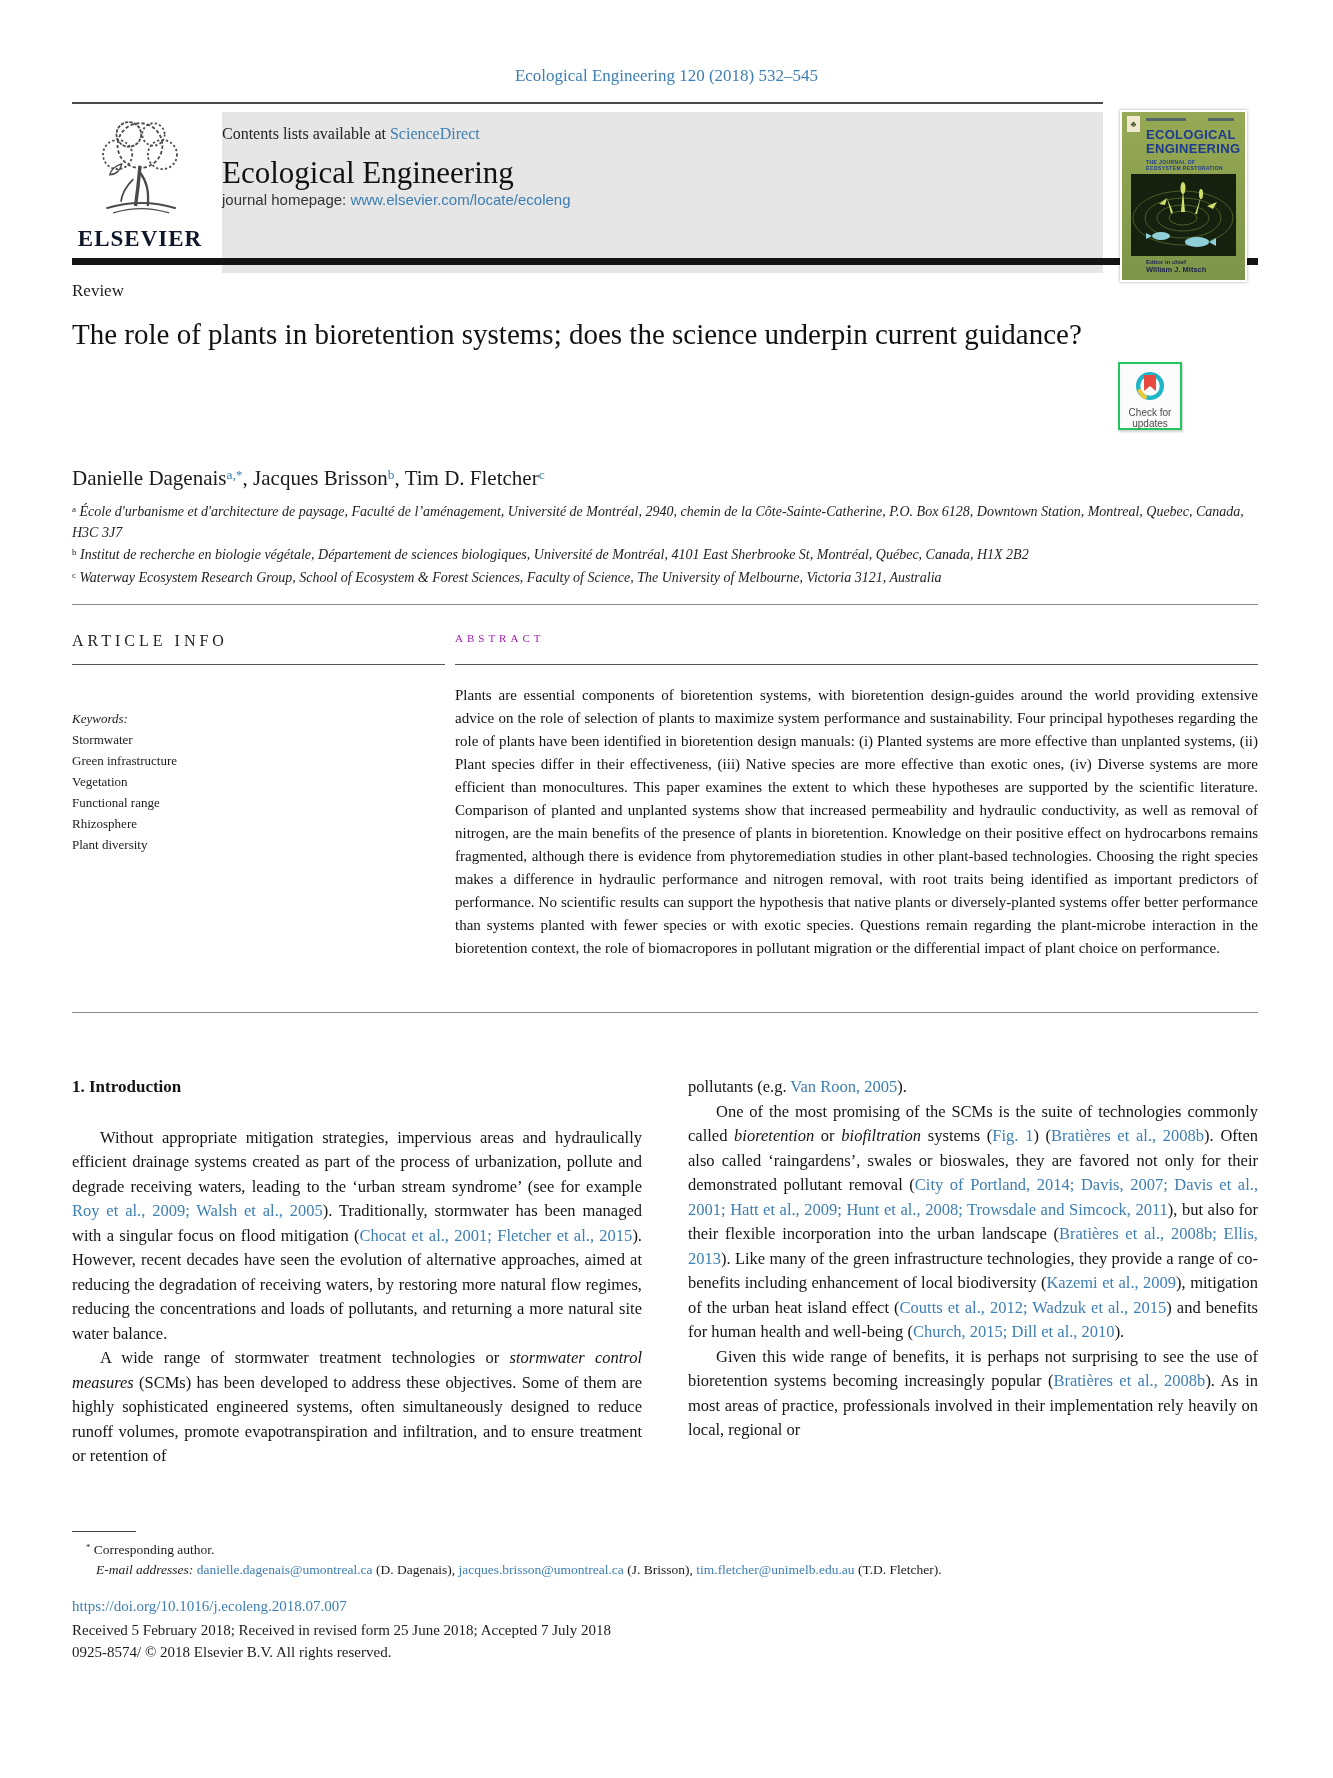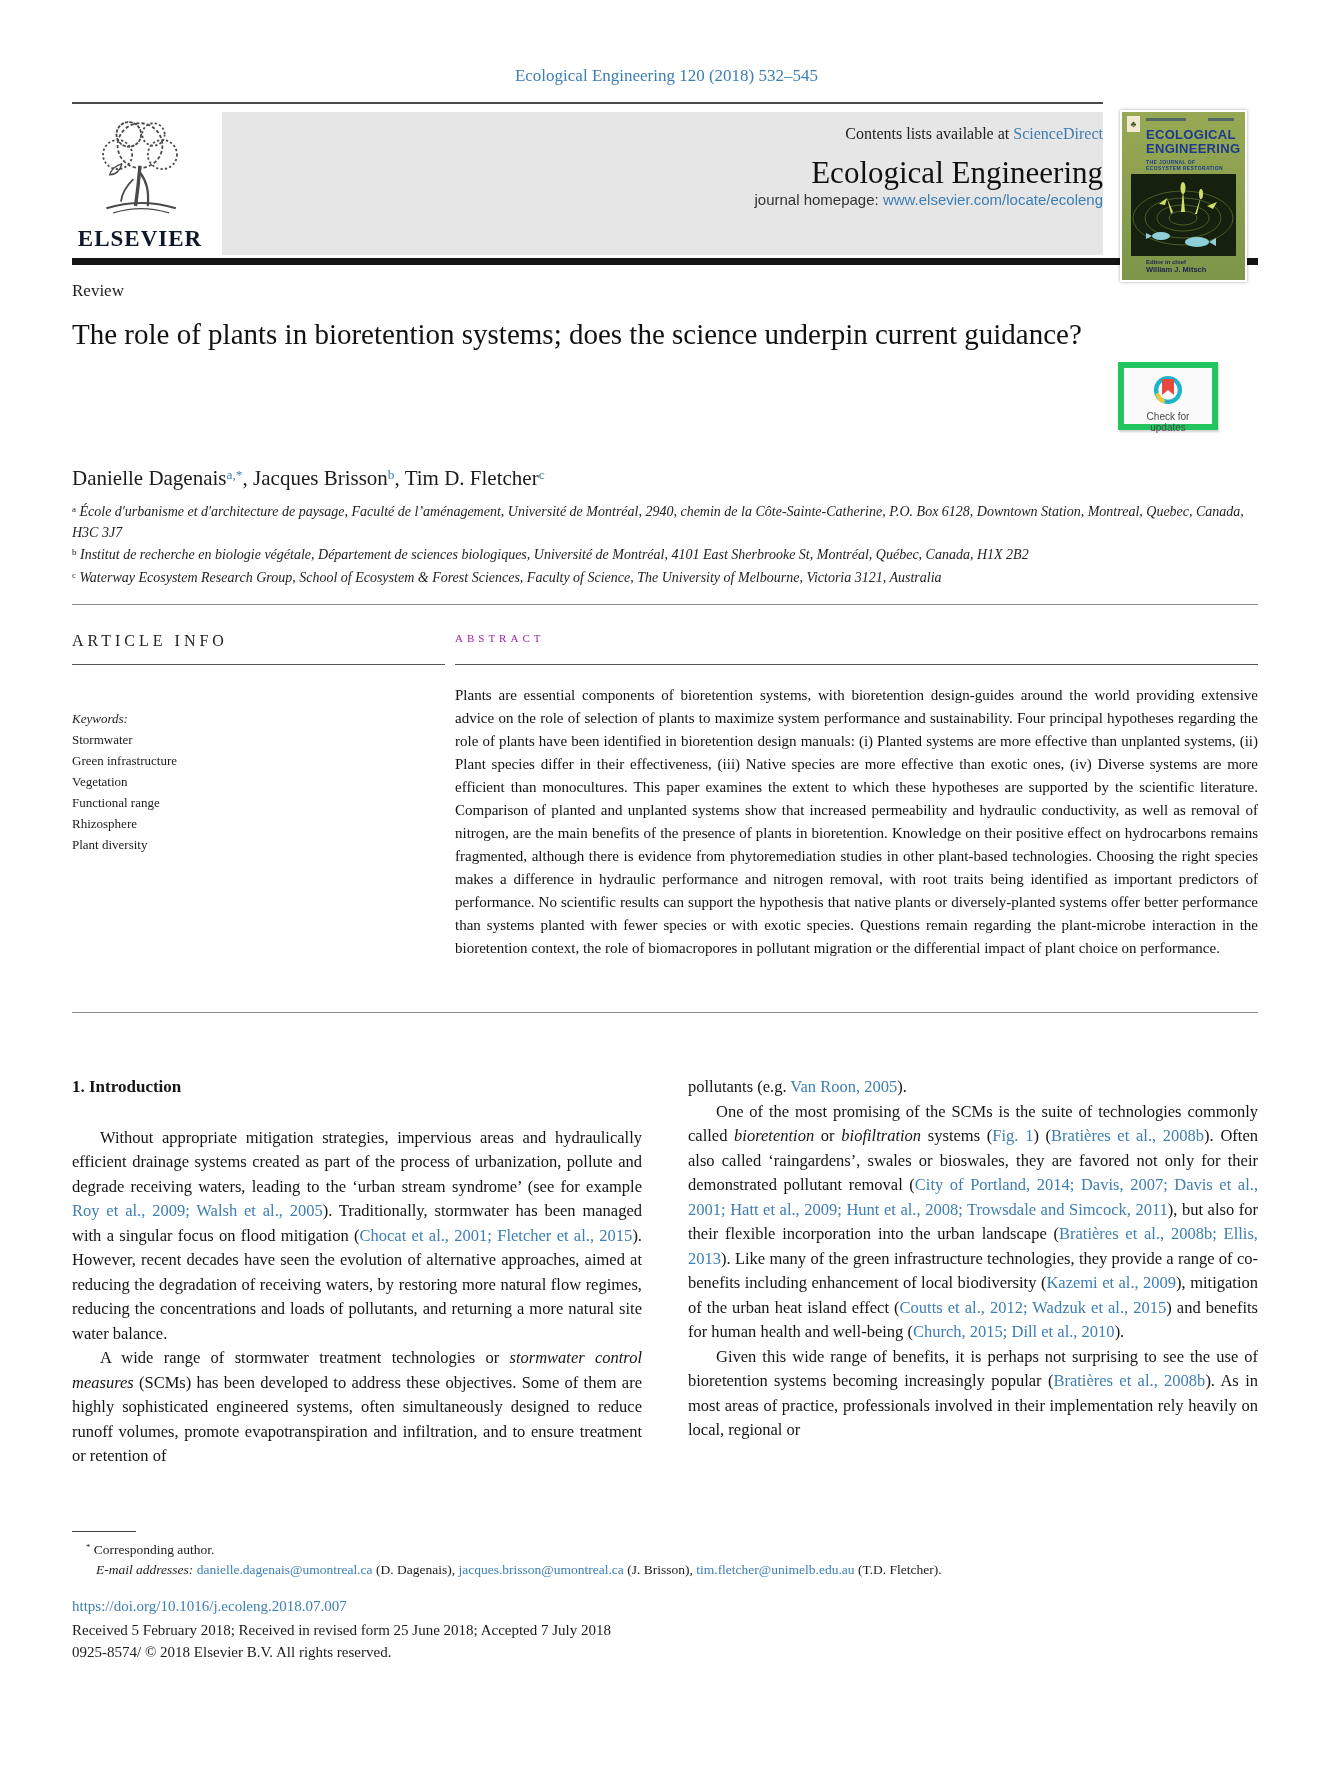--- a/index.html
+++ b/index.html
@@ -9,21 +9,21 @@
 
   .journal-ref { position:absolute; top:66px; left:0; width:100%; text-align:center;
                  font-size:17px; color:#3d7eb3; }
 
   .rule-top { position:absolute; top:102px; left:72px; width:1031px; height:2px; background:#4a4a4a; }
 
   .logo-block { position:absolute; left:74px; top:112px; width:132px; height:142px; text-align:center; }
   .logo-tree { display:block; margin:0 auto; }
   .elsevier-word { font-size:23px; font-weight:bold; color:#0f172a; letter-spacing:1px; margin-top:2px; }
 
-  .banner { position:absolute; left:222px; top:112px; width:881px; height:143px; background:#e6e6e6; text-align:right; }
+  .banner { position:absolute; left:222px; top:112px; width:881px; height:161px; background:#e6e6e6; text-align:left; }
   .banner .contents { margin-top:13px; font-size:16px; color:#222; }
   .banner .jtitle { margin-top:12px; font-size:31px; color:#111; }
   .banner .homepage { font-size:15px; font-family:"Liberation Sans",sans-serif; color:#333; }
   .seg-l { color:#3d7eb3; }
   .seg-i { font-style:italic; }
   .seg-sup { font-size:64%; position:relative; top:-0.45em; }
   .seg-supl { font-size:64%; position:relative; top:-0.45em; color:#3d7eb3; }
 
   .cover { position:absolute; left:1120px; top:110px; width:127px; height:172px; background:#fff;
            box-shadow:0 0 3px rgba(0,0,0,.35); padding:2px; z-index:5; }
@@ -38,22 +38,22 @@
   .cover-art { position:absolute; left:9px; top:62px; }
   .cover-editor { position:absolute; left:24px; bottom:6px; font-family:"Liberation Sans",sans-serif; color:#20264f; }
   .cover-editor .lbl { font-size:6px; font-weight:bold; }
   .cover-editor .name { font-size:7.5px; font-weight:bold; }
 
   .black-bar { position:absolute; top:258px; left:72px; width:1186px; height:7px; background:#141414; }
 
   .review-label { position:absolute; top:281px; left:72px; font-size:17px; }
   .article-title { position:absolute; top:313px; left:72px; width:1010px; font-size:29px; line-height:42px; color:#111; }
 
-  .check-badge { position:absolute; left:1118px; top:362px; width:100px; height:68px; background:#fbfbfb;
-                 border:6px solid #22c55e; box-shadow:1px 2px 2px rgba(0,0,0,.18); text-align:center; cursor:pointer; }
+  .check-badge { position:absolute; left:1118px; top:362px; width:64px; height:68px; background:#fbfbfb;
+                 border:2px solid #22c55e; box-shadow:1px 2px 2px rgba(0,0,0,.18); text-align:center; cursor:pointer; }
   .check-badge svg { margin-top:5px; }
   .check-badge .cb-label { font-family:"Liberation Sans",sans-serif; font-size:10px; line-height:11px; color:#4a4a4a; }
 
   .authors { position:absolute; top:466px; left:72px; font-size:21px; }
   .affiliations { position:absolute; top:502px; left:72px; width:1172px; font-size:14px; line-height:20px; color:#222; }
   .affiliations .affil { font-style:italic; margin-bottom:2px; }
   .affiliations .affil .seg-sup { font-style:normal; }
 
   .rule-mid1 { position:absolute; top:604px; left:72px; width:1186px; height:1px; background:#8a8a8a; }
   .rule-mid2 { position:absolute; top:1012px; left:72px; width:1186px; height:1px; background:#8a8a8a; }

